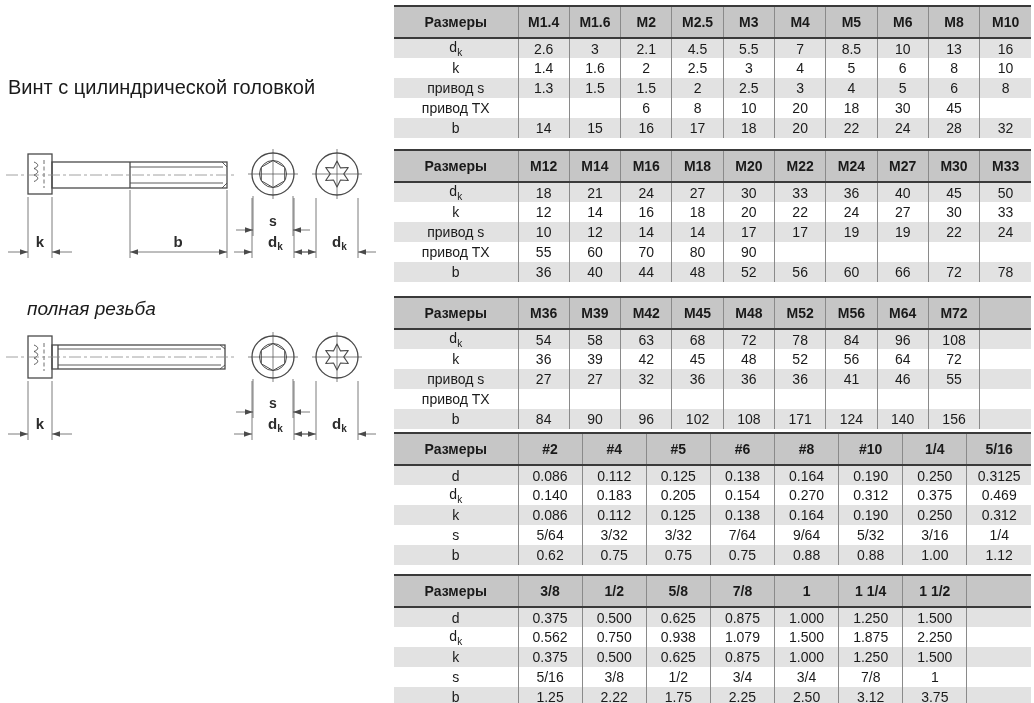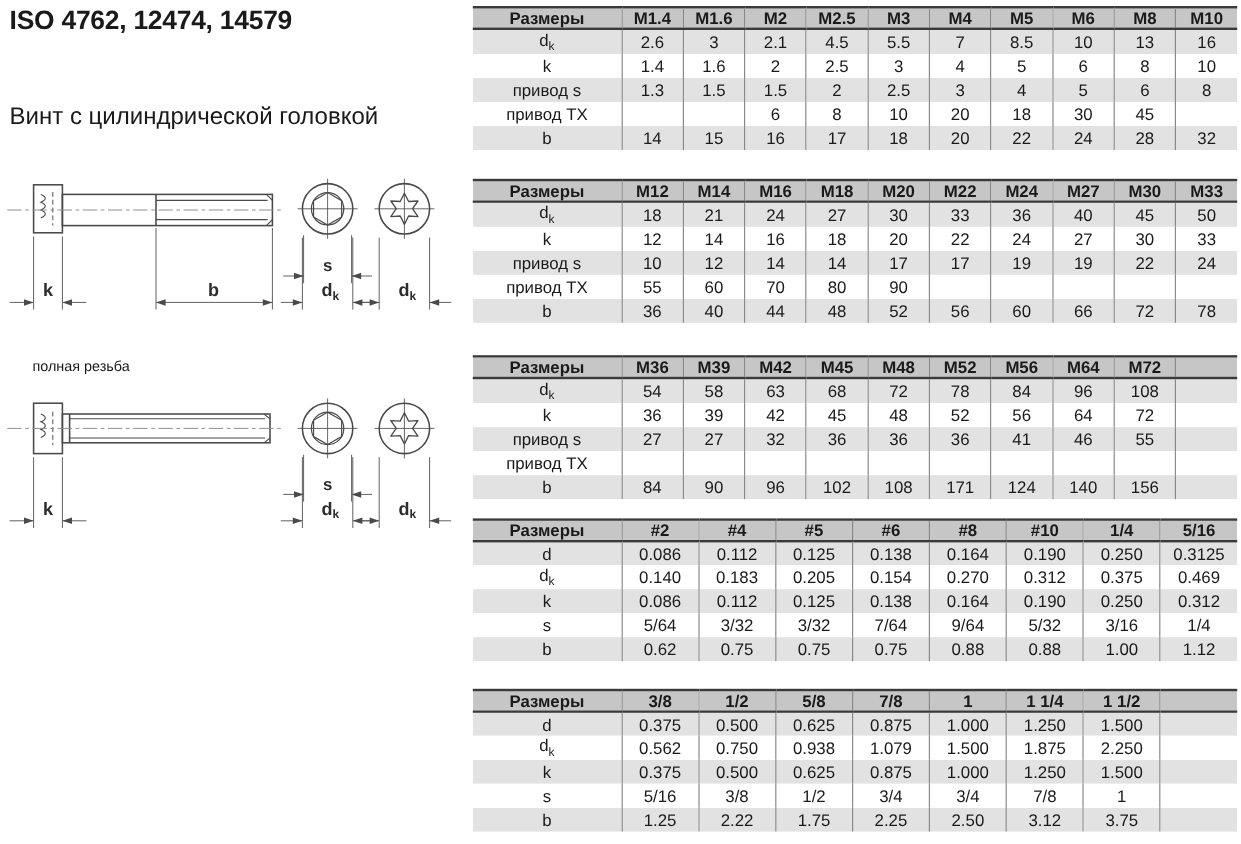--- a/index.html
+++ b/index.html
@@ -3,48 +3,47 @@
 <meta charset="utf-8">
 <style>
   * { margin:0; padding:0; box-sizing:border-box; }
   html,body { width:1034px; height:703px; background:#ffffff; overflow:hidden;
               font-family:"Liberation Sans", sans-serif; color:#1a1a1a; }
   .page { position:relative; width:1034px; height:703px; }
 
   
   .title-block { position:absolute; left:8px; top:2px; }
   .title-line { font-size:22px; font-weight:bold; line-height:30px; letter-spacing:-0.2px; }
-  .subtitle { position:absolute; left:8px; top:86px; font-size:20px; }
-  .full-thread-label { position:absolute; left:27px; top:298px; font-size:12px; }
+  .subtitle { position:absolute; left:8px; top:76px; font-size:20px; }
+  .full-thread-label { position:absolute; left:27px; top:298px; font-size:19px;font-style:italic; }
   .drawing1 { position:absolute; left:0; top:140px; }
   .drawing2 { position:absolute; left:0; top:316px; }
   svg text { font-family:"Liberation Sans", sans-serif; font-weight:bold; fill:#2c2c2c; }
 
   
   .tbl { position:absolute; left:394px; width:637px; border-collapse:collapse;
          table-layout:fixed; font-size:14px; }
   .t1 { top:5px; } .t2 { top:149px; } .t3 { top:296px; } .t4 { top:432px; } .t5 { top:574px; }
   .tbl col.c-label { width:124px; }
   .tbl th, .tbl td { text-align:center; vertical-align:middle; height:20px;
                      padding:0 2px; overflow:hidden; white-space:nowrap; }
-  .tbl thead th { background:#c6c6c6; font-weight:bold; height:18px;
+  .tbl thead th { background:#c6c6c6; font-weight:bold; height:32px;
                   border-top:2px solid #3a3a3a; border-bottom:2px solid #3a3a3a; }
   .tbl th:not(:first-child), .tbl td:not(:first-child) { border-left:1px solid #8a8a8a; }
   .tbl tbody tr:nth-child(odd) td { background:#e2e2e2; }
   .tbl tbody tr:nth-child(even) td { background:#ffffff; }
   .tbl td.rowlabel { font-weight:normal; }
   sub { font-size:10px; }
 </style>
 </head>
 <body>
 
 <div class="page">
 
   <div class="title-block">
-    <div class="title-line">ISO 4762, 12474, 14579</div>
   </div>
   <div class="subtitle">Винт с цилиндрической головкой</div>
 
   <svg class="drawing1" width="390" height="160" viewBox="0 0 390 160">
     <g stroke="#4a4a4a" stroke-width="1.3" fill="none">
       <rect x="28" y="14" width="24" height="40"></rect>
       <path d="M34 22 c5 2 5 4.5 0 6.5 c5 2 5 4.5 0 6.5 c5 2 5 4.5 0 6.5" stroke-width="0.9"></path>
       <path d="M44 20 v28" stroke-width="0.8" stroke-dasharray="4 2.5"></path>
       <rect x="52" y="22" width="175" height="26"></rect>
       <line x1="130" y1="22" x2="130" y2="48"></line>

